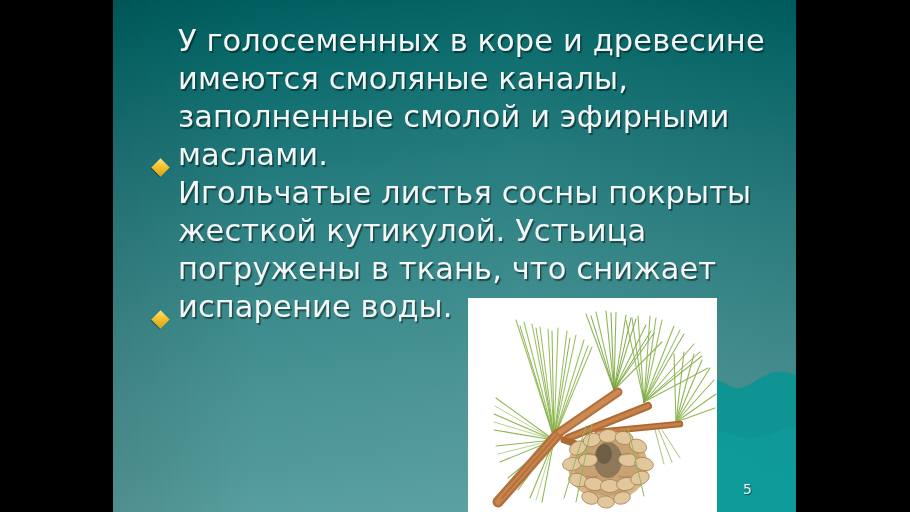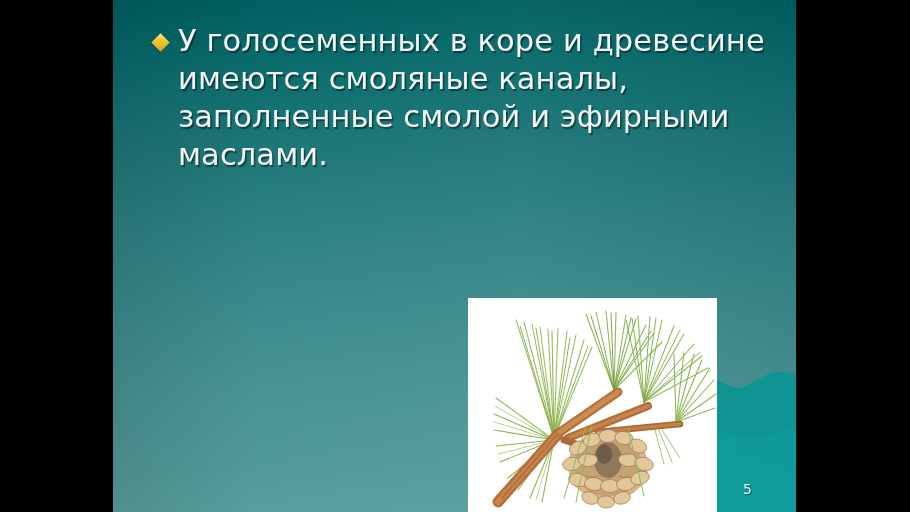--- a/index.html
+++ b/index.html
@@ -68,21 +68,21 @@
   
   #body-text {
     position: absolute;
     left: 41px;     
     top: 22px;
     width: 620px;
     z-index: 5;
   }
   .bullet-item {
     display: flex;
-    align-items: flex-start;
+    align-items: flex-end;
     margin: 0 0 0 0;
   }
   .bullet-marker {
     flex: 0 0 auto;
     width: 24px;
     padding-top: 14px;
     display: flex;
     justify-content: flex-start;
   }
   .diamond {
@@ -151,20 +151,26 @@
 
     <div id="body-text">
 
       <div class="bullet-item">
         <span class="bullet-marker">
           <span class="diamond"></span>
         </span>
         <span class="bullet-text">У голосеменных в коре и древесине имеются смоляные каналы, заполненные смолой и эфирными маслами.</span>
       </div>
 
+      <div class="bullet-item">
+        <span class="bullet-marker">
+          <span class="diamond"></span>
+        </span>
+        <span class="bullet-text">Игольчатые листья сосны покрыты жесткой кутикулой. Устьица погружены в ткань, что снижает испарение воды.</span>
+      </div>
 
     </div>
 
     <div id="pine-picture">
       <svg viewBox="0 0 249 214" preserveAspectRatio="none">
         <rect x="0" y="0" width="249" height="214" fill="#ffffff"></rect>
 
         <g stroke-linecap="round" fill="none">
 
           <g stroke="#9cc05e" stroke-width="1.1">

